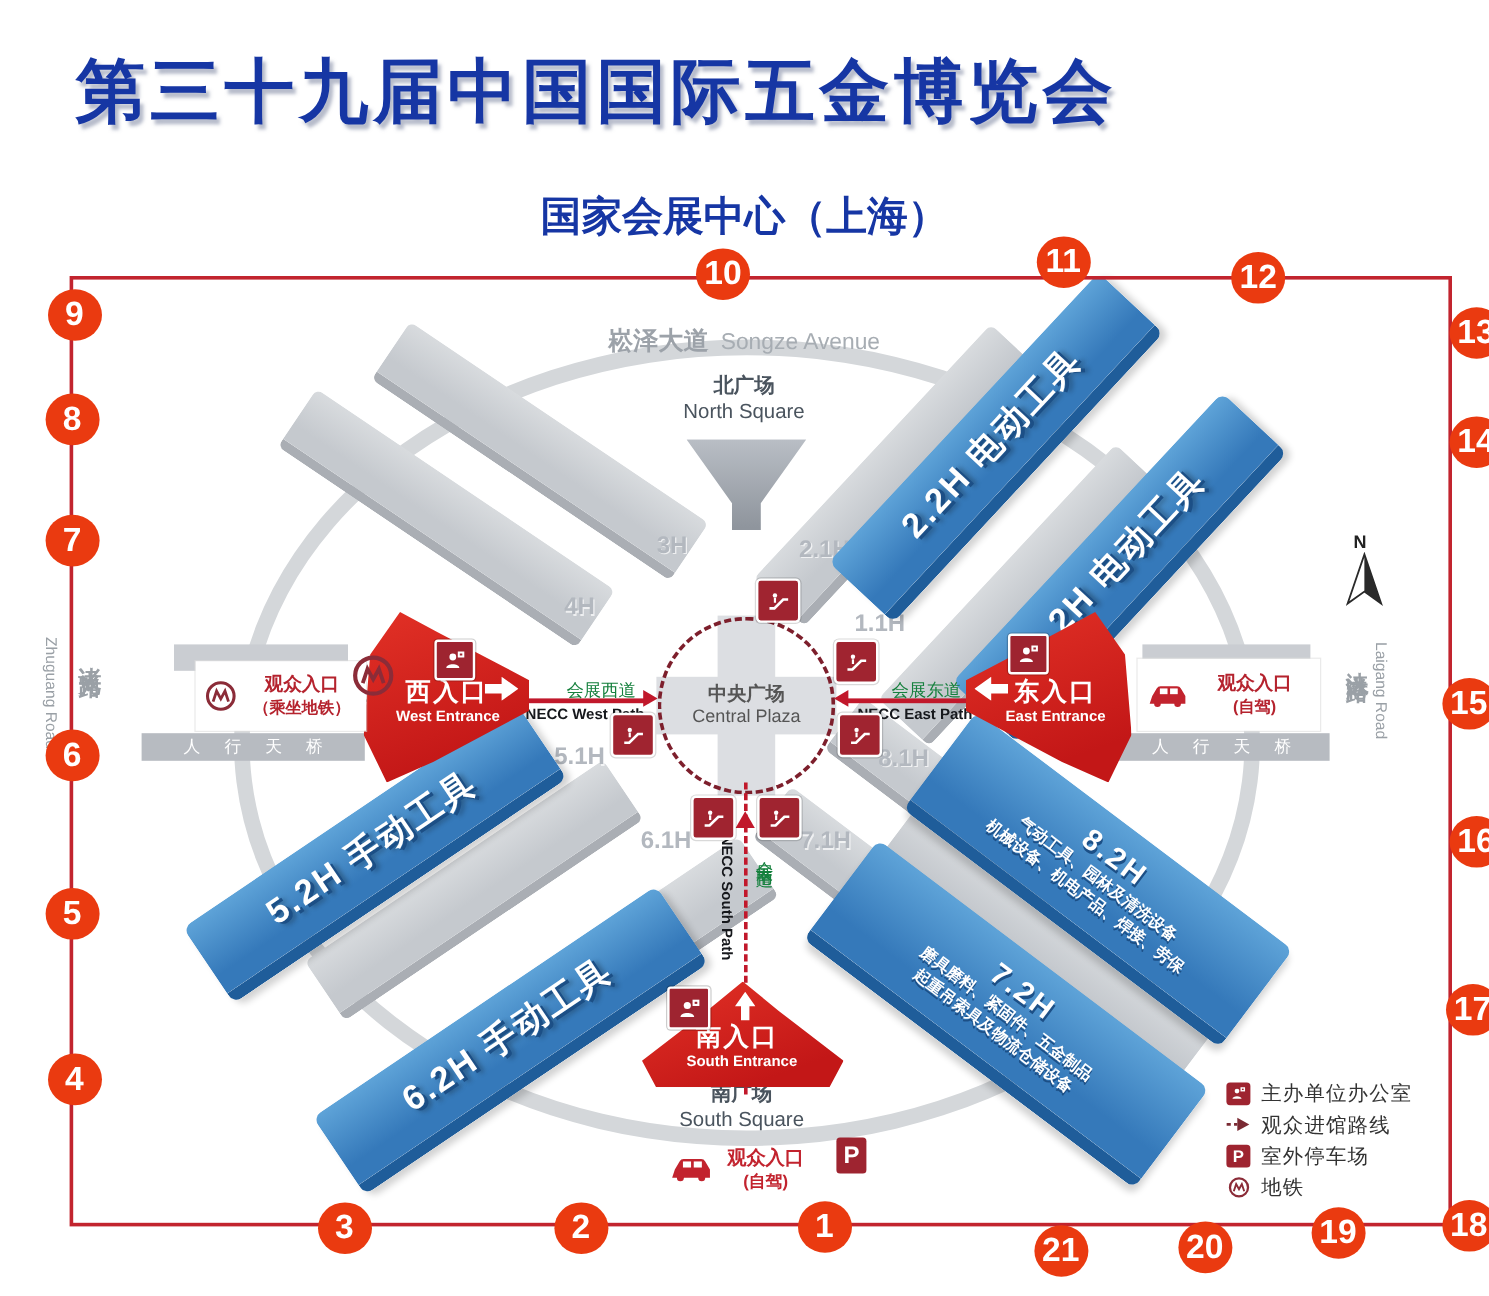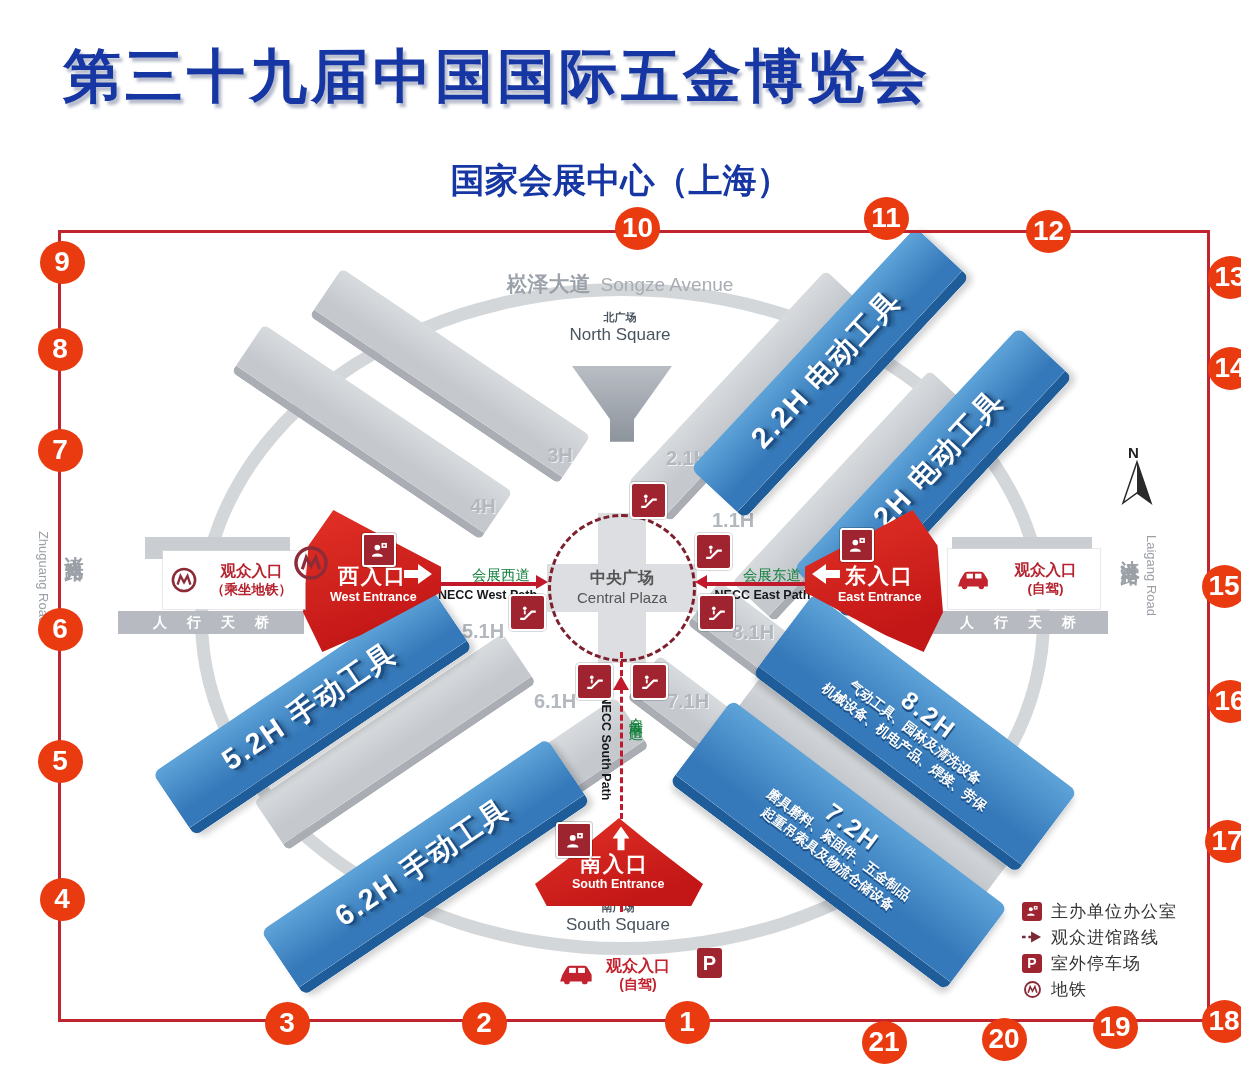--- a/index.html
+++ b/index.html
@@ -38,21 +38,21 @@
               border-radius:50%;box-sizing:border-box;z-index:3;}
   .plazatxt{left:557px;top:568px;width:130px;text-align:center;z-index:4;color:#555;}
   .plazatxt .cn{font-size:16px;font-weight:bold;}
   .plazatxt .en{font-size:15px;}
   
   .songze{left:420px;top:270px;width:400px;display:flex;justify-content:center;gap:10px;
           align-items:baseline;z-index:3;}
   .songze .cn{font-size:21px;color:#9ca2a9;font-weight:bold;}
   .songze .en{font-size:19px;color:#a7adb3;}
   .sq{text-align:center;z-index:3;color:#4a545e;}
-  .sq .cn{font-size:11px;font-weight:bold;}
+  .sq .cn{font-size:17px;font-weight:bold;}
   .sq .en{font-size:17px;}
   .nsq{left:545px;top:310px;width:150px;}
   .ssq{left:543px;top:900px;width:150px;}
   .vcjk{writing-mode:vertical-rl;font-size:19px;color:#9aa0a6;font-weight:bold;letter-spacing:4px;z-index:3;}
   .vlat{font-size:13px;color:#9aa0a6;z-index:3;transform:rotate(90deg);white-space:nowrap;text-align:center;}
   
   .pcn{font-size:14.5px;font-weight:normal;color:#15803d;z-index:5;white-space:nowrap;text-align:right;}
   .pen{font-size:12.5px;font-weight:bold;color:#16181c;z-index:5;white-space:nowrap;text-align:center;}
   .rline{height:4px;background:#c1182b;z-index:4;}
   .tri-r{width:0;height:0;border-top:7px solid transparent;border-bottom:7px solid transparent;
@@ -73,21 +73,21 @@
         clip-path:polygon(50% 0%,68% 28%,100% 75%,93% 100%,7% 100%,0% 75%,32% 28%);}
   .entcn{color:#fff;font-weight:bold;font-size:21px;letter-spacing:2px;z-index:7;white-space:nowrap;}
   .enten{color:#fff;font-size:12.5px;font-weight:bold;z-index:7;white-space:nowrap;}
   .officeicon{width:30px;height:30px;background:#9e2430;border:2px solid #fff;border-radius:3px;
         box-shadow:0 0 0 1px rgba(0,0,0,.2);z-index:8;display:flex;align-items:center;justify-content:center;}
   
   .wbox{background:#fff;z-index:6;display:flex;align-items:center;box-shadow:0 0 0 1px rgba(220,220,220,.6);}
   .wbox .txt{flex:1;text-align:center;color:#b5232e;font-weight:bold;line-height:19px;}
   .wbox .l1{font-size:15.5px;}
   .wbox .l2{font-size:13.5px;}
-  .bridge{background:#b7bbc1;z-index:5;color:#fff;font-weight:bold;font-size:14px;
+  .bridge{background:#b7bbc1;z-index:5;color:#fff;font-weight:normal;font-size:14px;
           display:flex;align-items:center;justify-content:center;letter-spacing:20px;
           text-indent:20px;white-space:nowrap;overflow:hidden;}
   .sidebar-gray{background:#cacdd2;z-index:4;}
   
   .esc{width:33px;height:33px;background:#a02430;border:2px solid #fff;border-radius:4px;
        box-shadow:0 0 0 1px rgba(0,0,0,.15);z-index:7;display:flex;align-items:center;justify-content:center;}
   .pbadge{background:#9e2430;border-radius:3px;color:#fff;font-weight:bold;z-index:7;
           display:flex;align-items:center;justify-content:center;}
   .marker{width:45px;height:43px;border-radius:50%;background:#ea3a10;color:#fff;z-index:30;
           font-weight:bold;font-size:28px;display:flex;align-items:center;justify-content:center;}
@@ -375,21 +375,21 @@
       </div>
       <div class="abs marker" style="left: 664.5px; top: 1000.5px;">1</div>
       <div class="abs marker" style="left: 461.5px; top: 1001.5px;">2</div>
       <div class="abs marker" style="left: 264.5px; top: 1001.5px;">3</div>
       <div class="abs marker" style="left: 39.5px; top: 877.5px;">4</div>
       <div class="abs marker" style="left: 37.5px; top: 739.5px;">5</div>
       <div class="abs marker" style="left: 37.5px; top: 607.5px;">6</div>
       <div class="abs marker" style="left: 37.5px; top: 428.5px;">7</div>
       <div class="abs marker" style="left: 37.5px; top: 327.5px;">8</div>
       <div class="abs marker" style="left: 39.5px; top: 240.5px;">9</div>
-      <div class="abs marker" style="left: 615px; top: 206.5px;">10</div>
+      <div class="abs marker" style="left: 580px; top: 206.5px;">10</div>
       <div class="abs marker" style="left: 863.5px; top: 196.5px;">11</div>
       <div class="abs marker" style="left: 1026px; top: 209.5px;">12</div>
       <div class="abs marker" style="left: 1207.5px; top: 255.5px;">13</div>
       <div class="abs marker" style="left: 1207.5px; top: 346.5px;">14</div>
       <div class="abs marker" style="left: 1201.5px; top: 564.5px;">15</div>
       <div class="abs marker" style="left: 1207.5px; top: 679.5px;">16</div>
       <div class="abs marker" style="left: 1204.5px; top: 819.5px;">17</div>
       <div class="abs marker" style="left: 1201.5px; top: 999.5px;">18</div>
       <div class="abs marker" style="left: 1092.5px; top: 1005.5px;">19</div>
       <div class="abs marker" style="left: 981.5px; top: 1017.5px;">20</div>

